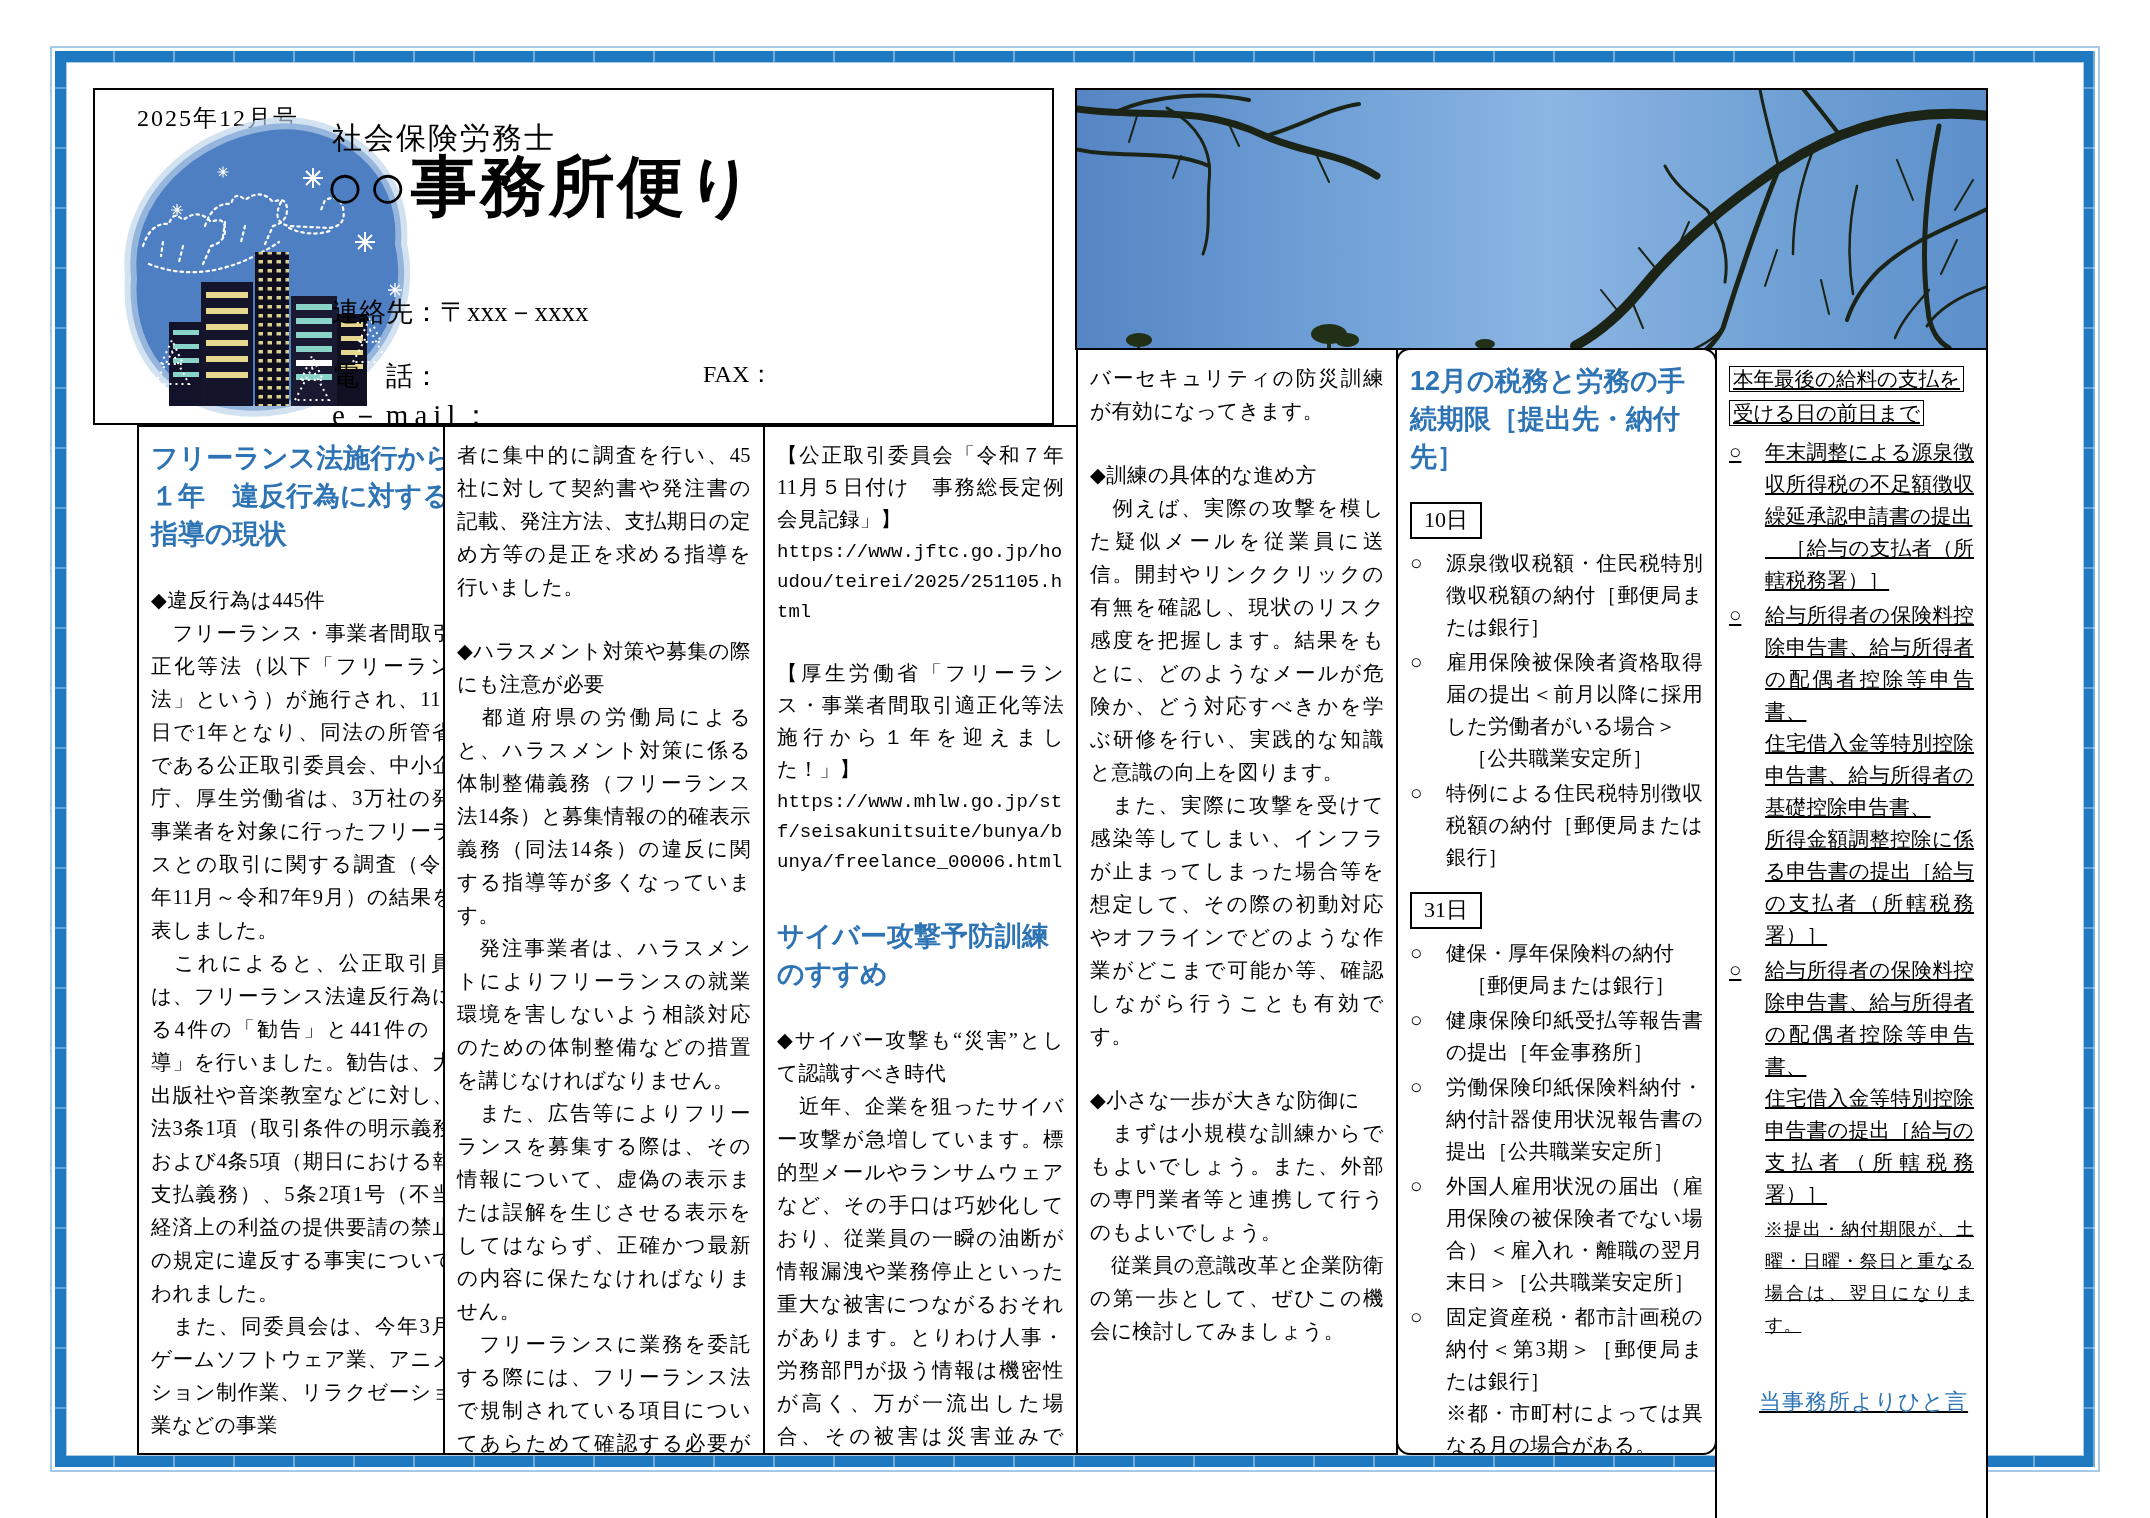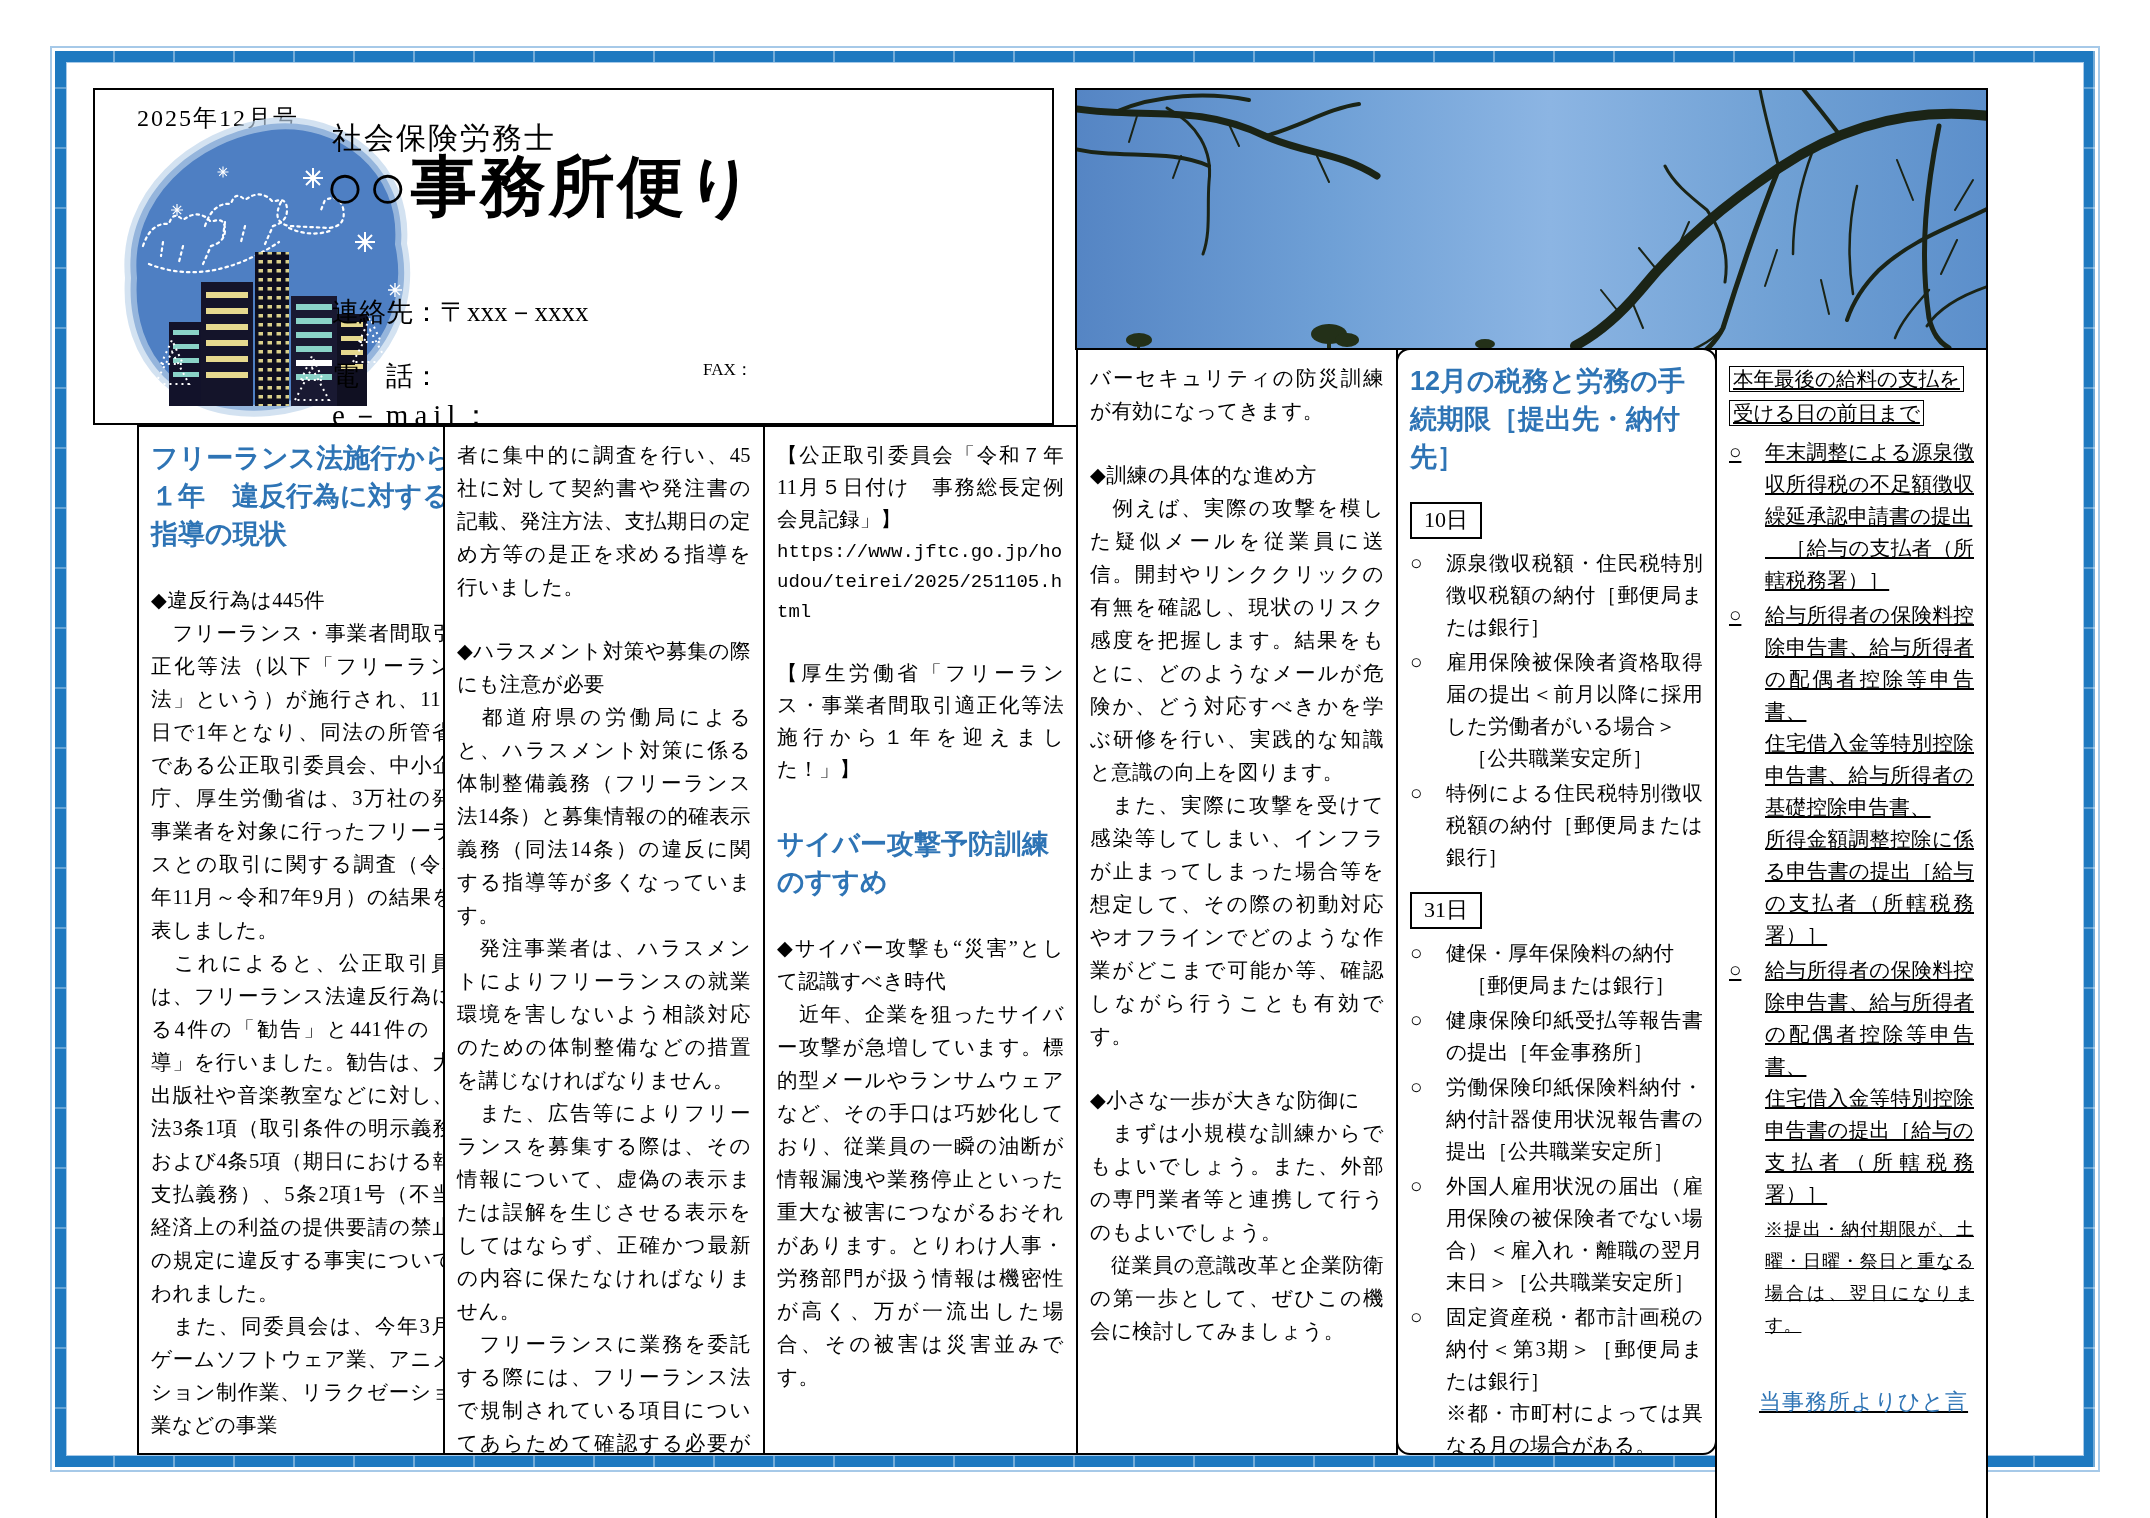--- a/index.html
+++ b/index.html
@@ -45,21 +45,21 @@
   .note-indent{margin:2px 0 0 36px;font-size:18px;line-height:32px;white-space:pre-line;text-align:justify;}
   .one-note{margin:46px 0 0 30px;color:#2E74B5;font-family:"Liberation Sans","DejaVu Sans",sans-serif;
             font-size:22px;letter-spacing:1px;}
   
   .issue{position:absolute;left:42px;top:12px;font-size:24px;letter-spacing:2px;}
   .logo{position:absolute;left:14px;top:24px;width:318px;height:306px;}
   .officetype{position:absolute;left:237px;top:28px;font-size:30px;letter-spacing:2px;}
   .title{position:absolute;left:230px;top:52px;font-size:66px;font-weight:bold;letter-spacing:3px;}
   .contact{position:absolute;left:237px;top:204px;font-size:27px;}
   .tel{position:absolute;left:237px;top:268px;font-size:27px;}
-  .fax{position:absolute;left:608px;top:268px;font-size:17px;}
+  .fax{position:absolute;left:608px;top:268px;font-size:24px;}
   .email{position:absolute;left:237px;top:306px;font-size:29px;letter-spacing:6px;}
   .photo-svg{display:block;width:100%;height:100%;}
 </style>
 </head>
 <body>
 
 <div class="page">
 
   <div class="frame">
     <div class="f-outer"></div>
@@ -208,20 +208,21 @@
     <p class="p">　都道府県の労働局によると、ハラスメント対策に係る体制整備義務（フリーランス法14条）と募集情報の的確表示義務（同法14条）の違反に関する指導等が多くなっています。</p>
     <p class="p">　発注事業者は、ハラスメントによりフリーランスの就業環境を害しないよう相談対応のための体制整備などの措置を講じなければなりません。</p>
     <p class="p">　また、広告等によりフリーランスを募集する際は、その情報について、虚偽の表示または誤解を生じさせる表示をしてはならず、正確かつ最新の内容に保たなければなりません。</p>
     <p class="p">　フリーランスに業務を委託する際には、フリーランス法で規制されている項目についてあらためて確認する必要があります。</p>
   </div>
 
   <div class="box col" id="c3">
     <p class="ref-t">【公正取引委員会「令和７年11月５日付け　事務総長定例会見記録」】</p>
     <p class="url">https://www.jftc.go.jp/houdou/teirei/2025/251105.html</p>
     <p class="ref-t gap">【厚生労働省「フリーランス・事業者間取引適正化等法施行から１年を迎えました！」】</p>
+    <p class="url">https://www.mhlw.go.jp/stf/seisakunitsuite/bunya/bunya/freelance_00006.html</p>
     <div class="h-blue mid">サイバー攻撃予防訓練のすすめ</div>
     <p class="p sec">◆サイバー攻撃も“災害”として認識すべき時代</p>
     <p class="p">　近年、企業を狙ったサイバー攻撃が急増しています。標的型メールやランサムウェアなど、その手口は巧妙化しており、従業員の一瞬の油断が情報漏洩や業務停止といった重大な被害につながるおそれがあります。とりわけ人事・労務部門が扱う情報は機密性が高く、万が一流出した場合、その被害は災害並みです。</p>
 
   </div>
 
   <div class="box col" id="c4">
     <p class="p">バーセキュリティの防災訓練が有効になってきます。</p>
     <p class="p sec">◆訓練の具体的な進め方</p>
     <p class="p">　例えば、実際の攻撃を模した疑似メールを従業員に送信。開封やリンククリックの有無を確認し、現状のリスク感度を把握します。結果をもとに、どのようなメールが危険か、どう対応すべきかを学ぶ研修を行い、実践的な知識と意識の向上を図ります。</p>

